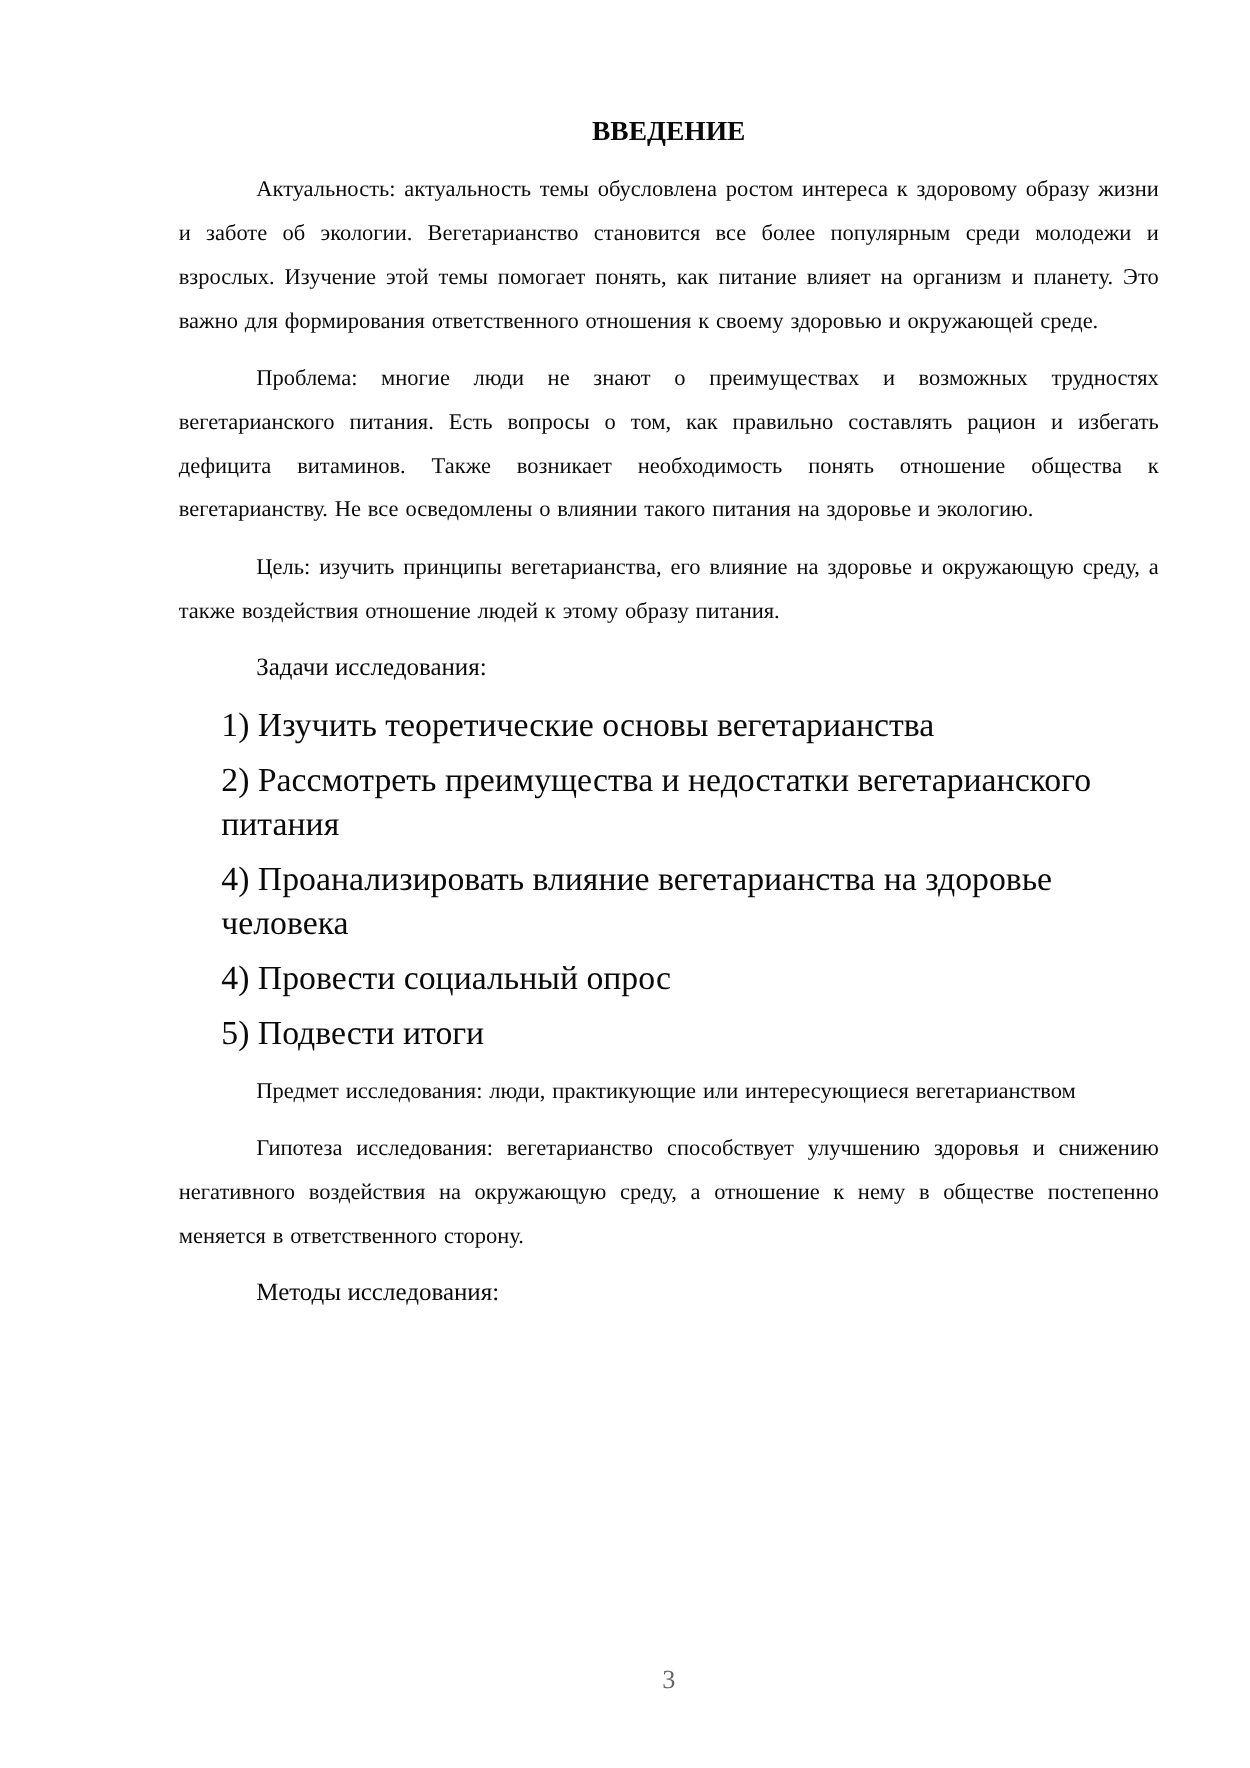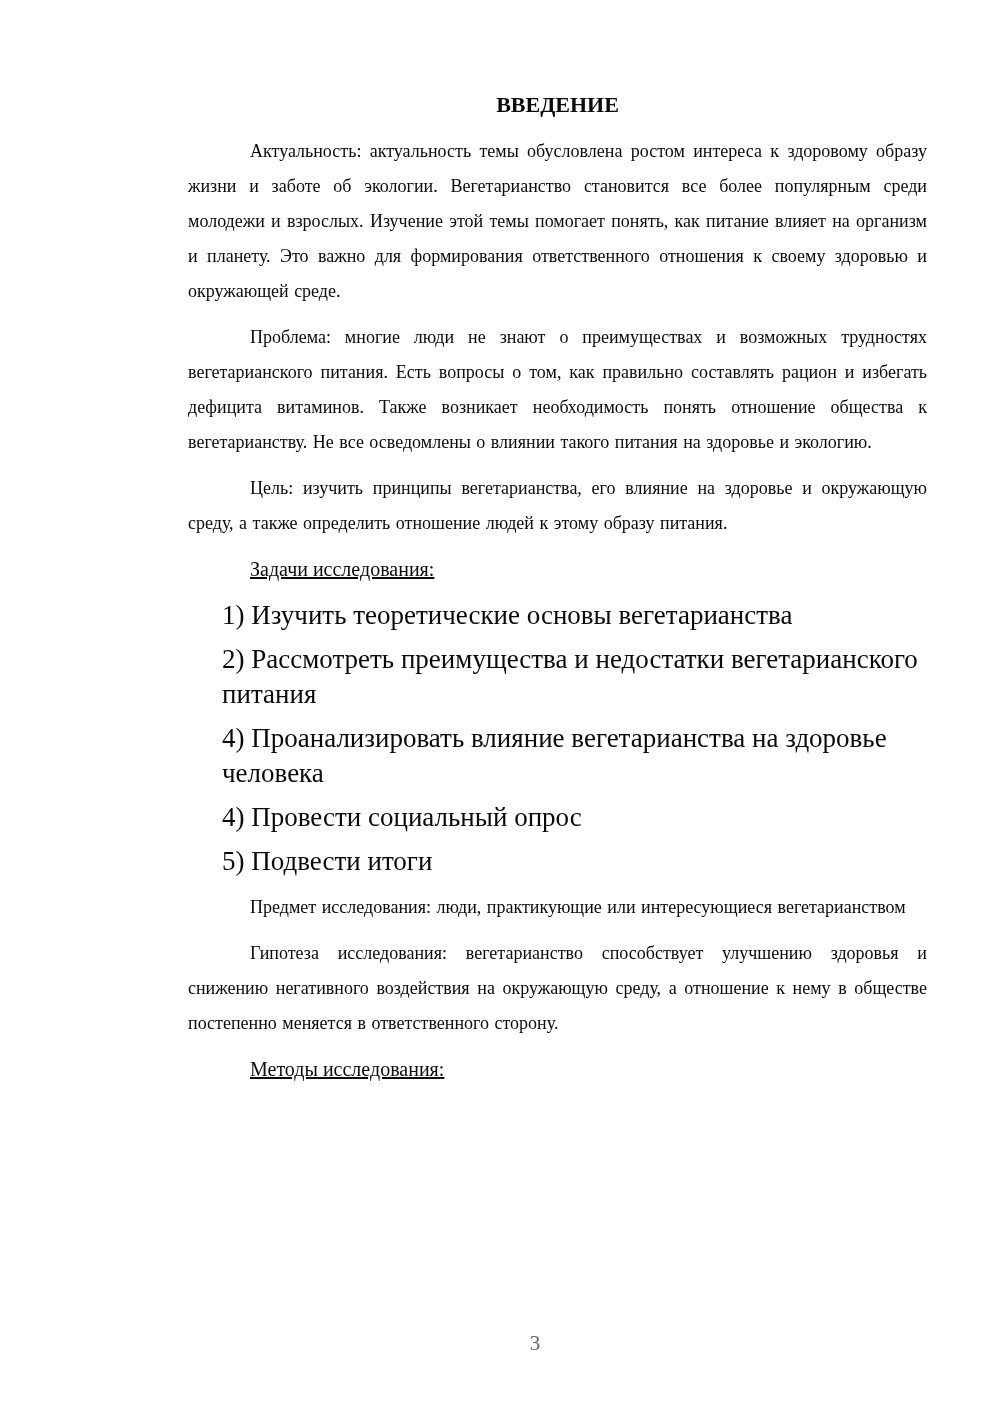--- a/index.html
+++ b/index.html
@@ -13,21 +13,20 @@
     height: 1414px;
     font-family: "Liberation Serif", "DejaVu Serif", serif;
     color: #0a0a0a;
   }
   .page {
     position: relative;
     width: 1000px;
     height: 1414px;
     background: #ffffff;
     overflow: hidden;
-    padding-left: 45px;
   }
   .content {
     padding: 90px 73px 0 143px; 
   }
   .doc-title {
     margin: 0 0 14px 0;
     font-size: 22px;
     line-height: 30px;
     font-weight: bold;
     text-align: center;
@@ -39,21 +38,20 @@
     text-align: justify;
     text-indent: 62px;
     word-spacing: 1px;
   }
   .par-heading {
     margin: 11px 0;
     font-size: 20px;
     line-height: 35px;
     text-align: left;
     text-indent: 62px;
-    text-decoration: underline;
   }
   .task {
     margin: 9px 0 9px 34px;
     font-size: 27px;
     line-height: 35px;
     text-align: left;
     text-indent: 0;
   }
   .page-number {
     position: absolute;
@@ -71,21 +69,21 @@
 
 <div class="page">
   <div class="content">
 
     <h1 class="doc-title">ВВЕДЕНИЕ</h1>
 
     <p class="par">Актуальность: актуальность темы обусловлена ростом интереса к здоровому образу жизни и заботе об экологии. Вегетарианство становится все более популярным среди молодежи и взрослых. Изучение этой темы помогает понять, как питание влияет на организм и планету. Это важно для формирования ответственного отношения к своему здоровью и окружающей среде.</p>
 
     <p class="par">Проблема: многие люди не знают о преимуществах и возможных трудностях вегетарианского питания. Есть вопросы о том, как правильно составлять рацион и избегать дефицита витаминов. Также возникает необходимость понять отношение общества к вегетарианству. Не все осведомлены о влиянии такого питания на здоровье и экологию.</p>
 
-    <p class="par">Цель: изучить принципы вегетарианства, его влияние на здоровье и окружающую среду, а также определить отношение людей к этому образу питания.</p>
+    <p class="par">Цель: изучить принципы вегетарианства, его влияние на здоровье и окружающую среду, а также воздействия отношение людей к этому образу питания.</p>
 
     <p class="par-heading">Задачи исследования:</p>
 
     <p class="task">1) Изучить теоретические основы вегетарианства</p>
     <p class="task">2) Рассмотреть преимущества и недостатки вегетарианского питания</p>
     <p class="task">4) Проанализировать влияние вегетарианства на здоровье человека</p>
     <p class="task">4) Провести социальный опрос</p>
     <p class="task">5) Подвести итоги</p>
 
 

